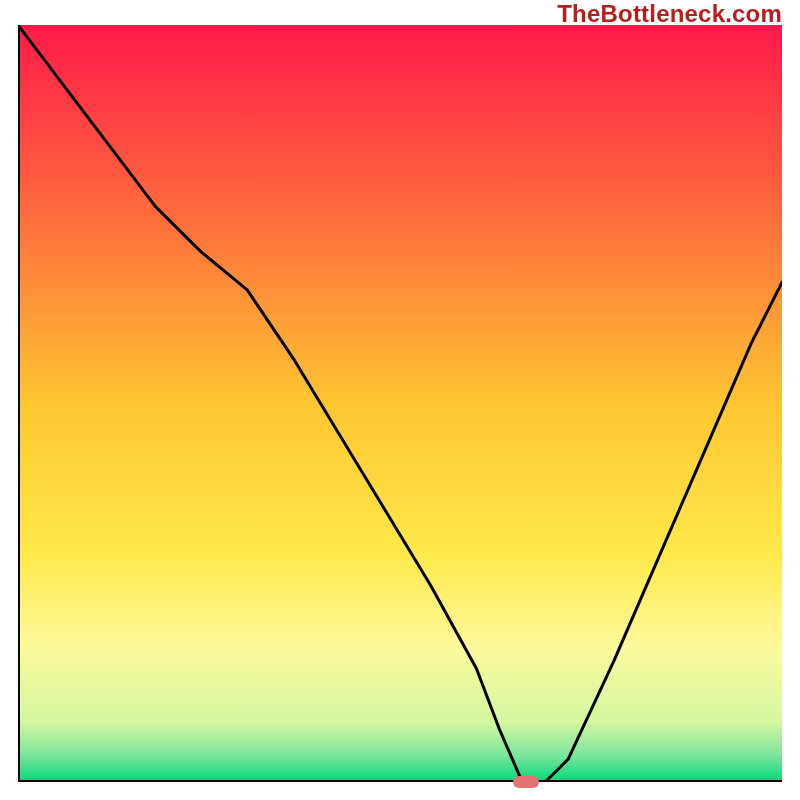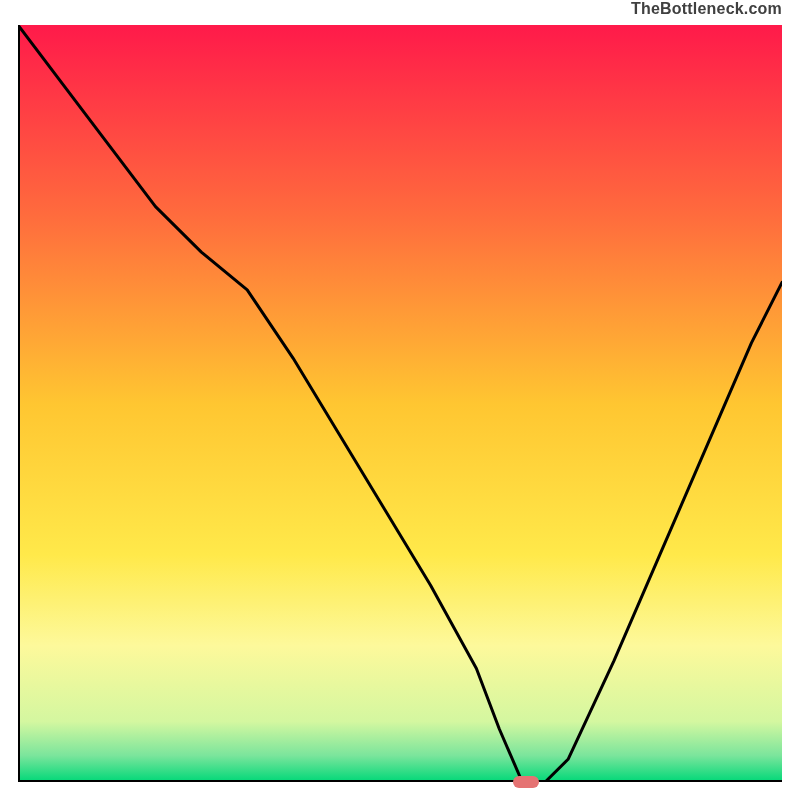--- a/index.html
+++ b/index.html
@@ -15,23 +15,23 @@
     left: 18px;
     top: 25px;
     width: 764px;
     height: 757px;
   }
   .watermark {
     position: absolute;
     top: 0px;
     right: 18px;
     font-family: Arial, sans-serif;
-    font-size: 16px;
+    font-size: 24px;
     font-weight: bold;
-    color: #404040;
+    color: #b91c1c;
     letter-spacing: 0.2px;
   }
   .marker {
     position: absolute;
     width: 26px;
     height: 12px;
     border-radius: 6px;
   }
 </style>
 </head>

